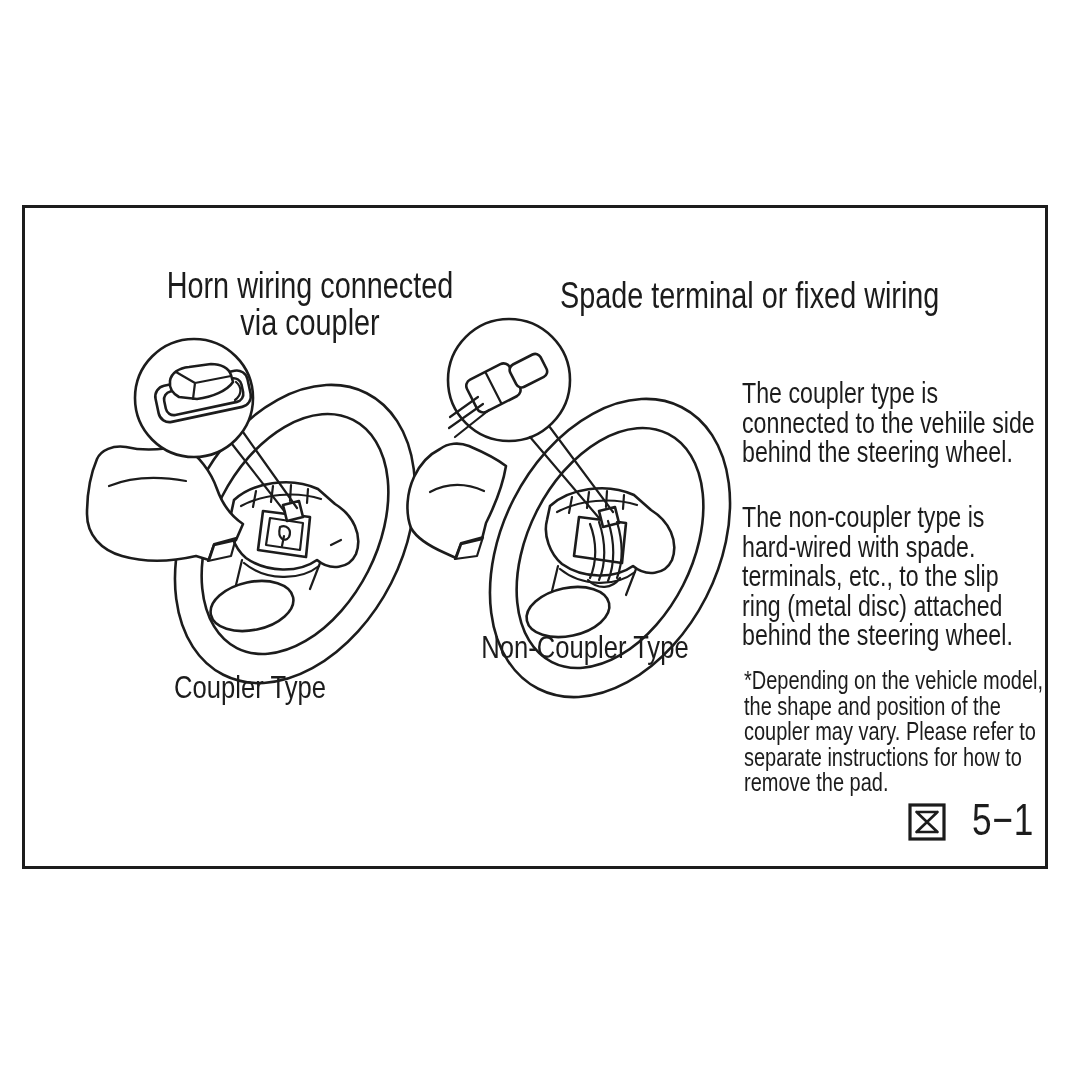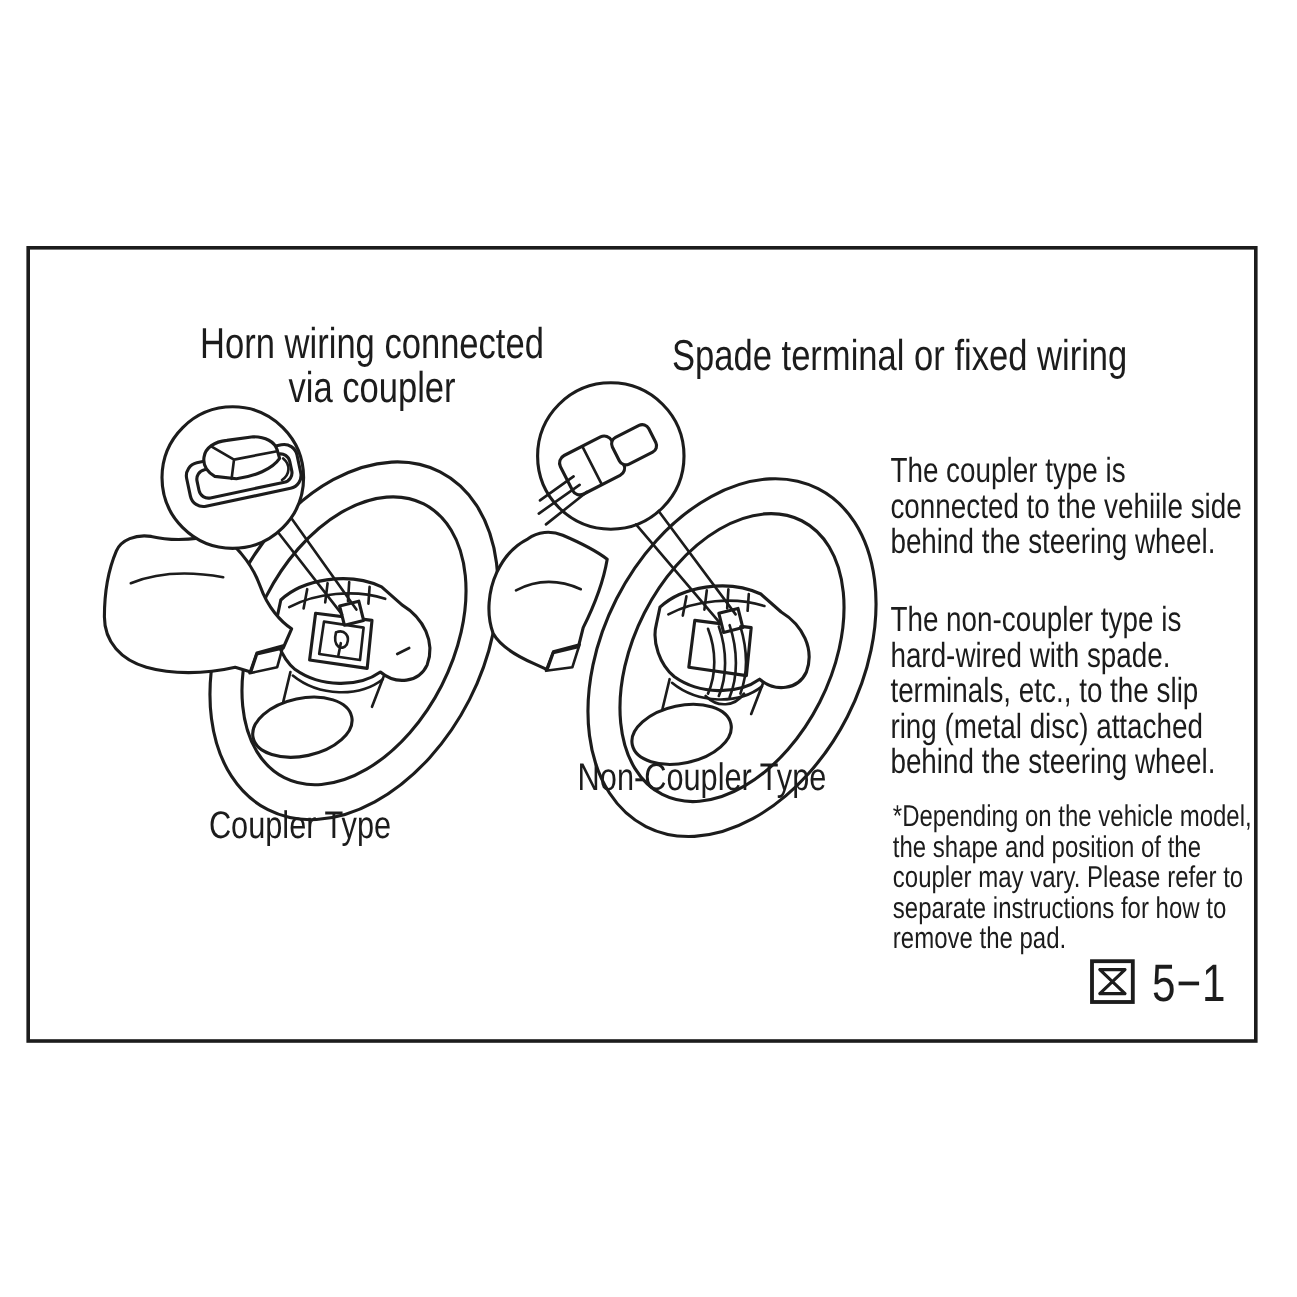--- a/index.html
+++ b/index.html
@@ -13,21 +13,21 @@
   }
   .art{position:absolute;left:0;top:0;width:1081px;height:1081px;}
   .txt{position:absolute;white-space:nowrap;}
   .cond{transform:scaleX(0.8);transform-origin:0 0;display:inline-block;}
   .centered{text-align:center;}
   .centered .cond{transform-origin:50% 0;display:block;}
   .callout{font-size:36px;line-height:37px;}
   .wheel-label{font-size:32px;line-height:40px;}
   .para{font-size:29px;line-height:29.5px;}
   .footnote{font-size:25px;line-height:25.6px;}
-  .figref{display:flex;align-items:flex-start;gap:13px;}
+  .figref{display:flex;align-items:flex-end;gap:25px;}
   .fignum{font-size:44px;line-height:44px;letter-spacing:1px;}
   svg .ln{fill:none;stroke:#1c1c1c;stroke-width:2.6;stroke-linecap:round;stroke-linejoin:round;}
   svg .lnw{fill:#ffffff;stroke:#1c1c1c;stroke-width:2.6;stroke-linecap:round;stroke-linejoin:round;}
   svg .thin{fill:none;stroke:#1c1c1c;stroke-width:2.2;stroke-linecap:round;stroke-linejoin:round;}
 </style>
 </head>
 <body>
 
 <div class="frame"></div>
 

